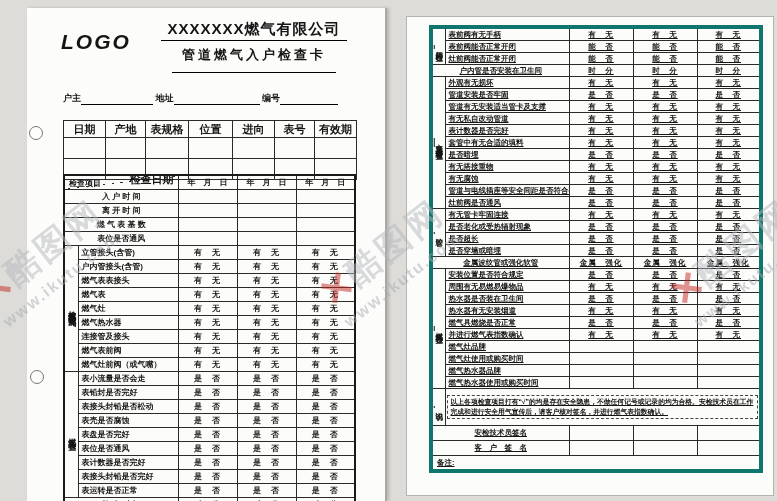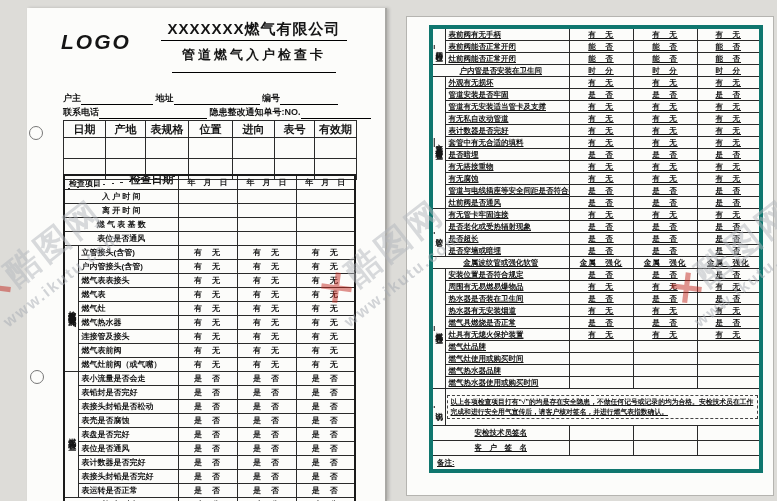--- a/index.html
+++ b/index.html
@@ -70,24 +70,20 @@
 
   <div class="hdrblock">
     <div><span class="company">XXXXXXX燃气有限公司</span></div>
     <div><span class="cardtitle">管道燃气入户检查卡</span></div>
   </div>
 
   <div class="fieldline" style="top:84px;">
     <span>户主</span><span class="u" style="width:72px;"></span>
     <span>地址</span><span class="u" style="width:86px;"></span>
     <span>编号</span><span class="u" style="width:58px;"></span>
-  </div>
-  <div class="fieldline" style="top:98px;">
-    <span>联系电话</span><span class="u" style="width:108px;"></span>
-    <span>隐患整改通知单号:NO.</span><span class="u" style="width:70px;"></span>
   </div>
 
   <table class="meter-table">
     <colgroup>
         <col style="width:42px">
         <col style="width:40px">
         <col style="width:43px">
         <col style="width:44px">
         <col style="width:42px">
         <col style="width:40px">
@@ -454,21 +450,21 @@
             <td class="ans">有　无</td>
             <td class="ans">有　无</td>
           </tr>
     <tr>
             <td class="lbl">燃气具燃烧是否正常</td>
             <td class="ans">是　否</td>
             <td class="ans">是　否</td>
             <td class="ans">是　否</td>
           </tr>
     <tr>
-            <td class="lbl">灶具有无熄火保护装置</td>
+            <td class="lbl">并进行燃气表指数确认</td>
             <td class="ans">有　无</td>
             <td class="ans">有　无</td>
             <td class="ans">有　无</td>
           </tr>
     <tr>
             <td class="lbl">燃气灶品牌</td>
             <td></td>
             <td></td>
             <td></td>
           </tr>

